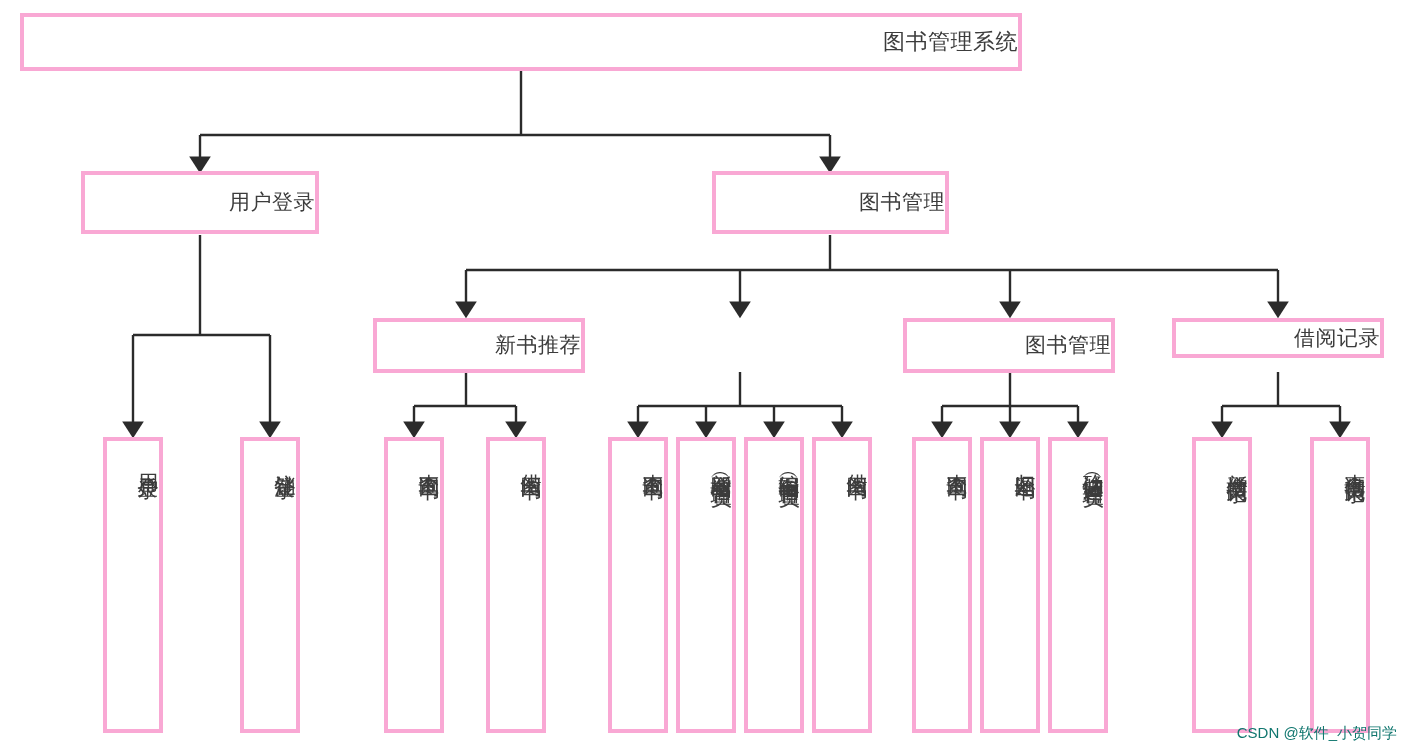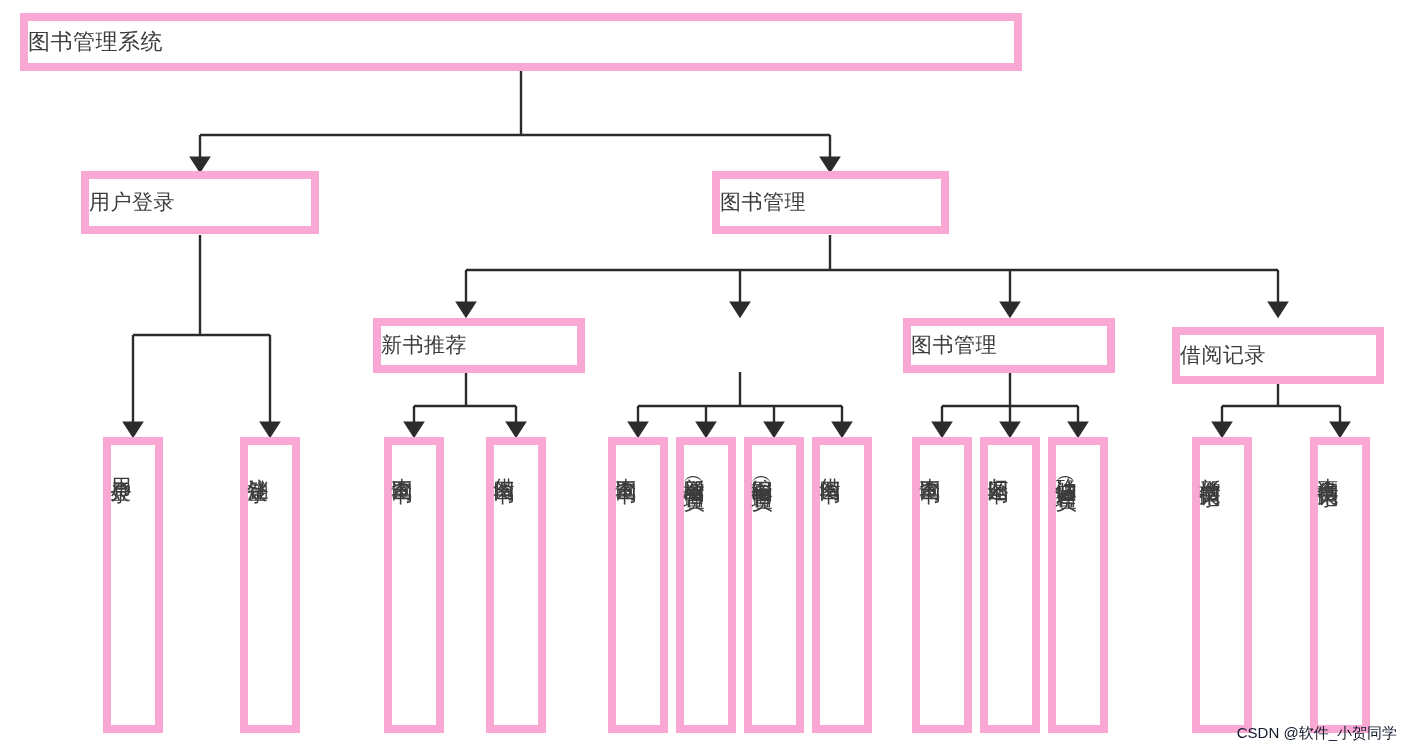--- a/index.html
+++ b/index.html
@@ -22,24 +22,24 @@
     left: 0;
     top: 0;
     width: 1405px;
     height: 747px;
     pointer-events: none;
   }
   .node {
     position: absolute;
     box-sizing: border-box;
     background: #ffffff;
-    border: 8px solid #f9a8d4;
+    border: 4px solid #f9a8d4;
     display: flex;
     align-items: center;
-    justify-content: flex-start;
+    justify-content: flex-end;
     color: #3c3c3c;
     z-index: 2;
   }
   .node .lbl {
     display: block;
     text-align: center;
     line-height: 1.18;
     white-space: nowrap;
   }
   .node.horiz .lbl {
@@ -56,21 +56,21 @@
     font-size: 21px;
     letter-spacing: 2px;
     line-height: 1;
   }
   #title-node .lbl { font-size: 22px; }
   .watermark {
     position: absolute;
     right: 8px;
     bottom: 4px;
     font-size: 15px;
-    color: #0f172a;
+    color: #0f766e;
     z-index: 5;
     white-space: nowrap;
   }
 </style>
 </head>
 <body>
 
 <div id="canvas">
 
   <svg class="wires" viewBox="0 0 1405 747" xmlns="http://www.w3.org/2000/svg">
@@ -133,21 +133,21 @@
   <div class="node horiz" style="left:712px; top:171px; width:237px; height:63px;">
     <span class="lbl">图书管理</span>
   </div>
 
   <div class="node horiz" style="left:361px; top:318px; width:212px; height:55px;margin-left:12px;">
     <span class="lbl">新书推荐</span>
   </div>
   <div class="node horiz" style="left:903px; top:318px; width:212px; height:55px;">
     <span class="lbl">图书管理</span>
   </div>
-  <div class="node horiz" style="left:1172px; top:318px; width:212px; height:57px;margin-top:9px;">
+  <div class="node horiz" style="left:1172px; top:318px; width:212px; height:40px;">
     <span class="lbl">借阅记录</span>
   </div>
 
   <div class="node vert" style="left:103px; top:437px; width:60px; height:296px;">
     <span class="lbl">用户登录</span>
   </div>
   <div class="node vert" style="left:240px; top:437px; width:60px; height:296px;">
     <span class="lbl">注销登录</span>
   </div>
 

